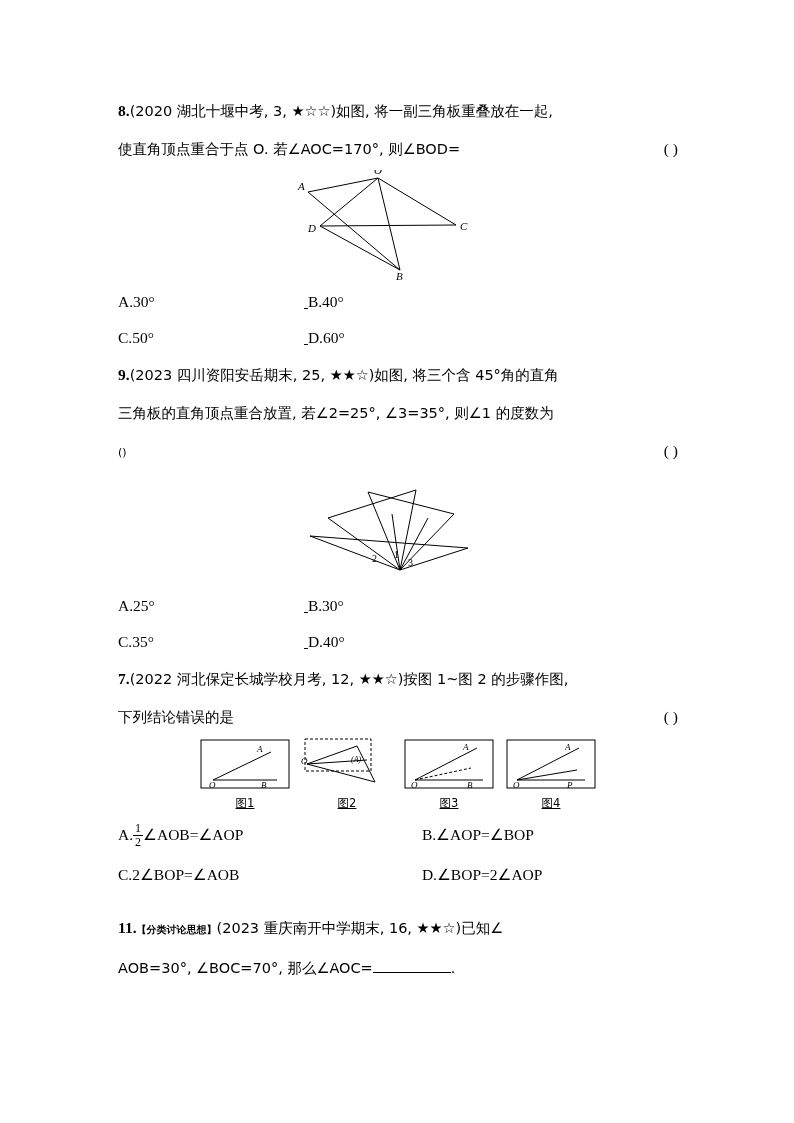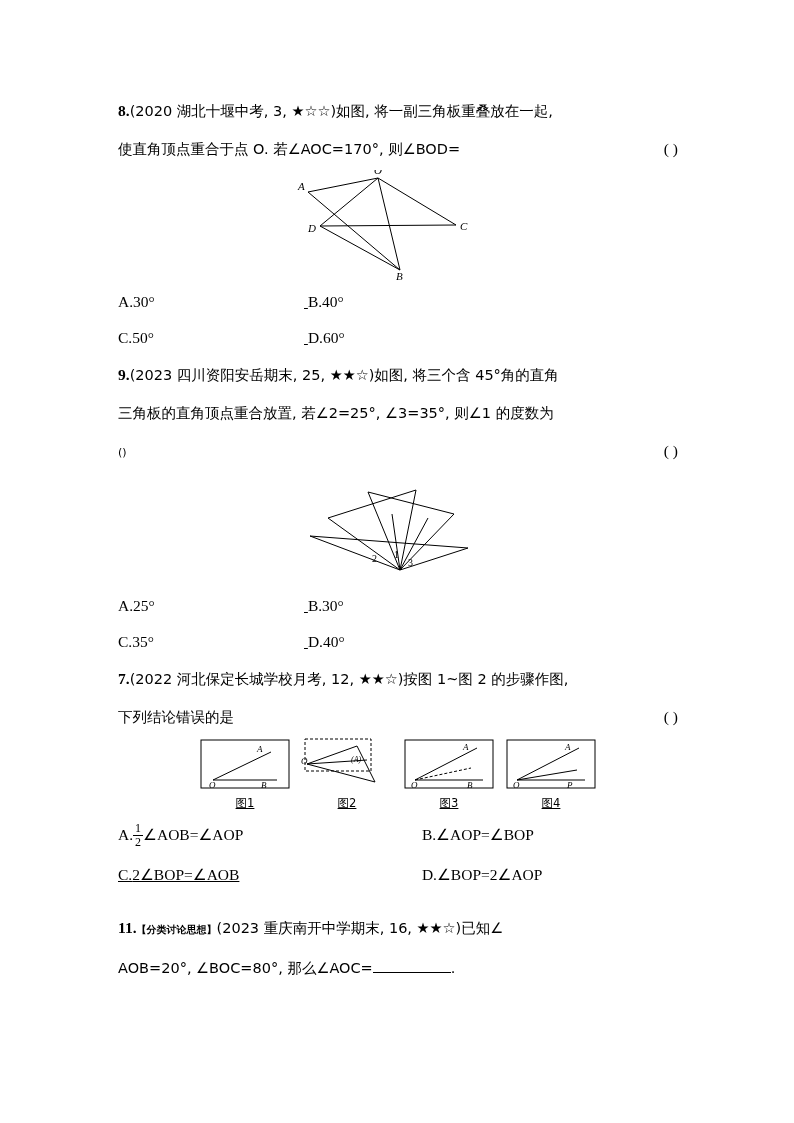--- a/index.html
+++ b/index.html
@@ -109,21 +109,21 @@
     font-family: "DejaVu Sans", "Liberation Sans", sans-serif;
     font-size: 11.5px;
     margin-top: 2px;
     text-decoration: underline;
   }
   .optline {
     font-size: 15.5px;
     line-height: 40px;
   }
   .optwideA { display: inline-block; width: 300px; }
-  .optwideC { display: inline-block; width: 300px; text-decoration: underline; }
+  .optwideC { display: inline-block; width: 300px; }
 </style>
 </head>
 <body>
 
 <div class="page">
   <div class="content">
 
     <div class="qblock">
       <div class="qline">
         <span class="qnum">8.</span><span class="cn">(2020 湖北十堰中考, 3, ★☆☆)</span><span class="cn">如图, 将一副三角板重叠放在一起,</span>
@@ -282,18 +282,18 @@
           <span><span>D.</span><span>∠BOP=2∠AOP</span></span>
         </div>
       </div>
     </div>
 
     <div class="qblock" style="margin-top:14px;">
       <div class="qline">
         <span class="qnum">11.</span><span class="bold-cn">【分类讨论思想】</span><span class="cn">(2023 重庆南开中学期末, 16, ★★☆)</span><span class="cn">已知∠</span>
       </div>
       <div class="qline">
-        <span class="cn">AOB=20°, ∠BOC=80°, 那么∠AOC=</span><span class="blank-line"></span><span class="cn">.</span>
+        <span class="cn">AOB=30°, ∠BOC=70°, 那么∠AOC=</span><span class="blank-line"></span><span class="cn">.</span>
       </div>
     </div>
 
   </div>
 </div>
 
 </body></html>

